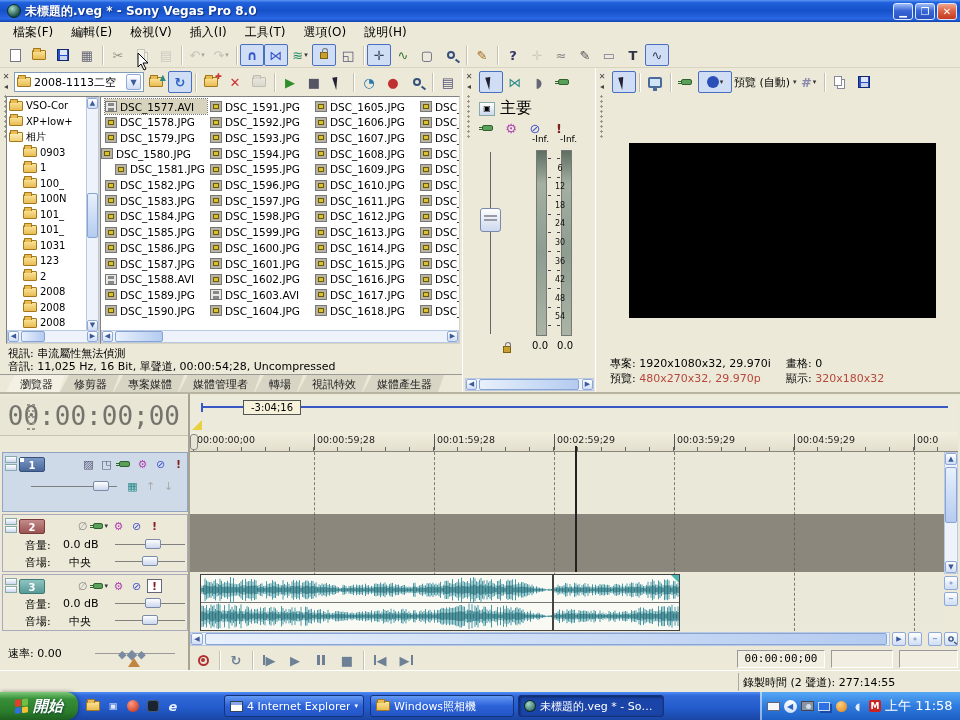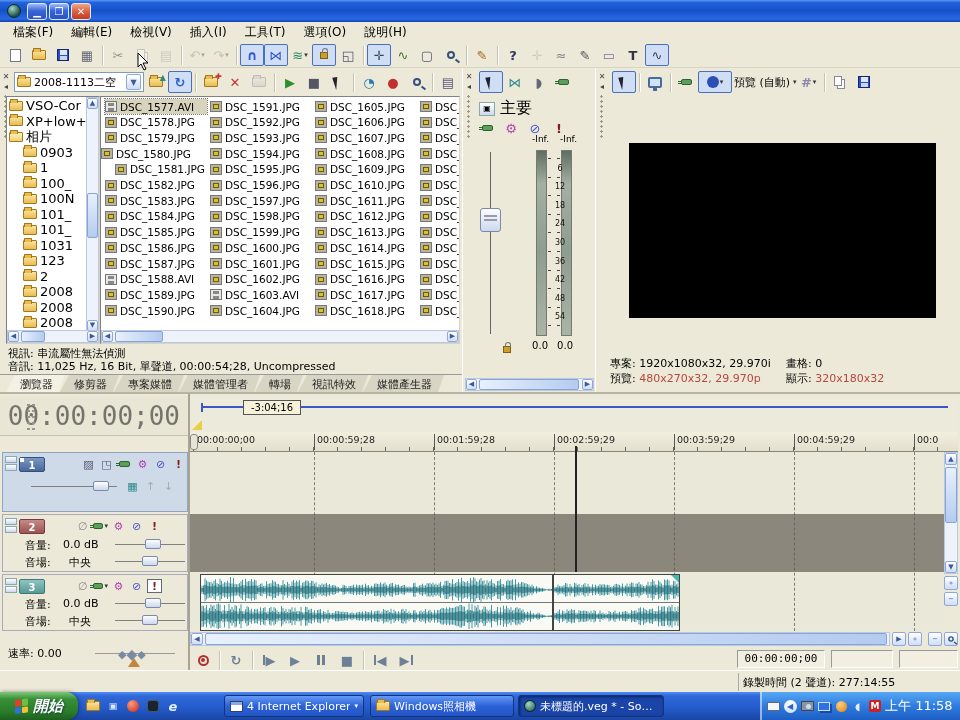--- a/index.html
+++ b/index.html
@@ -47,21 +47,21 @@
   .dockstrip{position:absolute;width:12px}
   .dockstrip .x,.dockstrip .ar{width:10px;height:10px;font-size:8px;color:#444;display:flex;align-items:center;justify-content:center}
   .grip{width:5px;margin:3px 0 0 2px;background:radial-gradient(circle,#9a968a 1px,transparent 1.4px);background-size:5px 5px;height:45px}
   #explorer{position:absolute;left:0;top:68px;width:462px;height:324px;background:#ece9d8}
   #mixer{position:absolute;left:462px;top:68px;width:133px;height:324px;background:#ece9d8;border-left:1px solid #fff}
   #preview{position:absolute;left:595px;top:68px;width:365px;height:324px;background:#ece9d8;border-left:1px solid #fff}
   .panel-toolbar{position:absolute;top:2px;height:24px;display:flex;align-items:center}
   .combo{display:inline-flex;align-items:center;height:20px;background:#fff;border:1px solid #7f9db9;padding:0 2px;font-size:11px;gap:3px}
   .combo .cbtn{width:15px;height:16px;margin-left:2px;background:linear-gradient(#fff,#cfddf5);border:1px solid #8fa8d8;border-radius:2px;color:#3a5a9a;font-size:8px;display:flex;align-items:center;justify-content:center}
   .white-area{position:absolute;background:#fff;border:1px solid #808080;border-right-color:#d8d4c4;border-bottom-color:#d8d4c4;overflow:hidden}
-  .tree-item{display:flex;align-items:center;height:15.5px;font-size:13px;white-space:nowrap;gap:3px}
+  .tree-item{display:flex;align-items:center;height:15.5px;font-size:10px;white-space:nowrap;gap:3px}
   .file-item{position:absolute;display:flex;align-items:center;height:15px;font-size:10.5px;white-space:nowrap;overflow:hidden}
   .file-item.sel{background:#d8d3bd;outline:1px dotted #777}
   
   .sbx{position:absolute;background:#eef3fb;border:1px solid #bac9e2}
   .sbtn{position:absolute;background:linear-gradient(#fff,#cfddf5);border:1px solid #8fa8d8;border-radius:2px;color:#3a5a9a;font-size:7px;line-height:1;display:flex;align-items:center;justify-content:center}
   .sthumb{position:absolute;background:linear-gradient(180deg,#e8f0fc,#b4cbf0);border:1px solid #88a4d4;border-radius:2px}
   .sthumb.v{background:linear-gradient(90deg,#e8f0fc,#b4cbf0)}
   
   #tabrow{position:absolute;left:0;top:306px;width:462px;height:18px;display:flex;align-items:flex-start;padding-left:6px;background:#ece9d8;border-top:1px solid #999}
   .tab{height:17px;padding:2px 12px 0 14px;font-size:11px;background:#d9d5c5;clip-path:polygon(9px 0,100% 0,calc(100% - 6px) 100%,0 100%);margin-right:-5px;color:#222}
@@ -117,20 +117,21 @@
   #clock{color:#fff;font-size:13px;margin-left:auto;padding-right:8px;white-space:nowrap}
   .trayic{width:14px;height:13px;display:flex;align-items:center;justify-content:center;font-size:9px;flex:none}
   
   #mousecursor{position:absolute;left:137px;top:52px;z-index:99}
 </style>
 </head>
 <body>
 
 <div id="titlebar">
   <span class="app-ico"></span>
+  <span class="ttl">未標題的.veg * - Sony Vegas Pro 8.0</span>
   <span class="wb">▁</span>
   <span class="wb">❐</span>
   <span class="wb close">✕</span>
 </div>
 
 <div id="menubar">
     <span class="menu-item">檔案(F)</span>
     <span class="menu-item">編輯(E)</span>
     <span class="menu-item">檢視(V)</span>
     <span class="menu-item">插入(I)</span>

